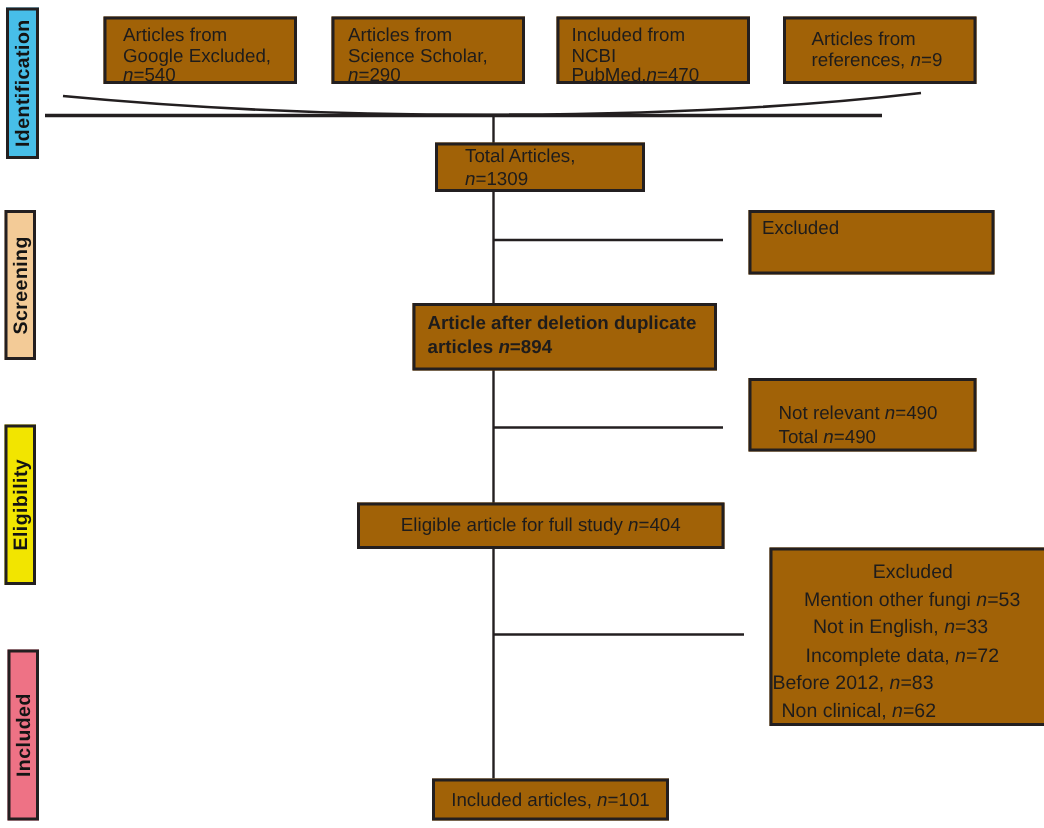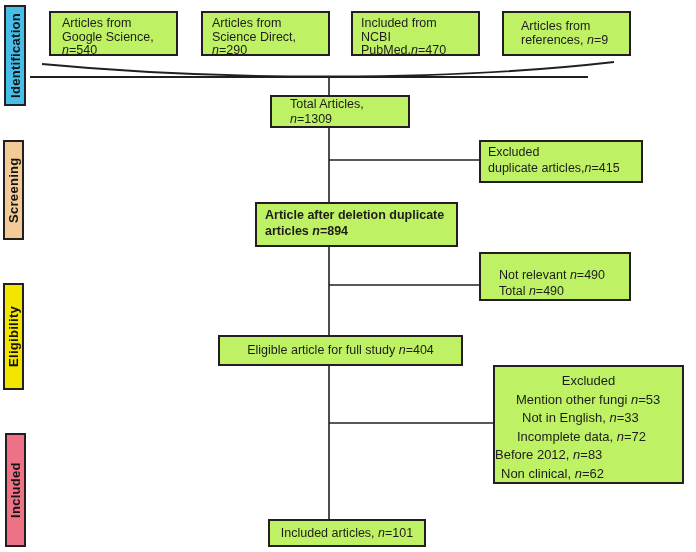--- a/index.html
+++ b/index.html
@@ -12,22 +12,22 @@
     position:absolute;z-index:2;border:2px solid #231f20;box-sizing:border-box;
     writing-mode:vertical-rl;transform:rotate(180deg);
     display:flex;align-items:center;justify-content:center;
     font-weight:bold;font-size:13px;letter-spacing:.3px;color:#141414;
   }
   #stage-identification{left:4px;top:5px;width:22px;height:101px;}
   #stage-screening{left:3px;top:140px;width:21px;height:100px;}
   #stage-eligibility{left:3px;top:283px;width:21px;height:107px;}
   #stage-included{left:5px;top:433px;width:21px;height:114px;}
   .box{
-    position:absolute;z-index:1;background:#bef264;border:2px solid #231f20;
-    box-sizing:border-box;font-size:12.5px;line-height:14.5px;padding:3px 7px;
+    position:absolute;z-index:1;background:#a16207;border:2px solid #231f20;
+    box-sizing:border-box;font-size:12.5px;line-height:14.5px;padding:3px 7px;margin-left:20px;
   }
   .src{top:11px;width:129px;height:45px;padding:4px 8px;line-height:13.6px;}
   #src-0{left:49px;padding-left:11px;}
   #src-1{left:201px;padding-left:9px;}
   #src-2{left:351px;}
   #src-3{left:502px;padding-left:17px;padding-top:7px;}
   .total{left:270px;top:95px;width:140px;height:33px;display:flex;align-items:center;
     padding:2px 18px;border-width:2.5px;justify-content:flex-end;}
   .excl-dup{left:479px;top:140px;width:164px;height:43px;padding:3px 7px;
     line-height:15.5px;border-width:2.5px;}
@@ -71,44 +71,43 @@
   </div>
   <div class="stage" id="stage-eligibility" style="background-color: rgb(242, 229, 0);">
     <span>Eligibility</span>
   </div>
   <div class="stage" id="stage-included" style="background-color: rgb(238, 114, 133);">
     <span>Included</span>
   </div>
 
   <div class="box src" id="src-0">
     <div>Articles from</div>
-    <div>Google Science,</div>
+    <div>Google Excluded,</div>
     <div><i>n</i>=540</div>
   </div>
   <div class="box src" id="src-1">
     <div>Articles from</div>
-    <div>Science Direct,</div>
+    <div>Science Scholar,</div>
     <div><i>n</i>=290</div>
   </div>
   <div class="box src" id="src-2">
     <div>Included from NCBI</div>
     <div>PubMed,<i>n</i>=470</div>
   </div>
   <div class="box src" id="src-3">
     <div>Articles from</div>
     <div>references, <i>n</i>=9</div>
   </div>
 
   <div class="box total">
     <div>Total Articles, <i>n</i>=1309</div>
   </div>
 
   <div class="box excl-dup">
     <div>Excluded</div>
-    <div>duplicate articles,<i>n</i>=415</div>
   </div>
 
   <div class="box after-dedup">
     <div>Article after deletion duplicate</div>
     <div>articles <i>n</i>=894</div>
   </div>
 
   <div class="box not-relevant">
     <div>Not relevant <i>n</i>=490</div>
     <div>Total <i>n</i>=490</div>

